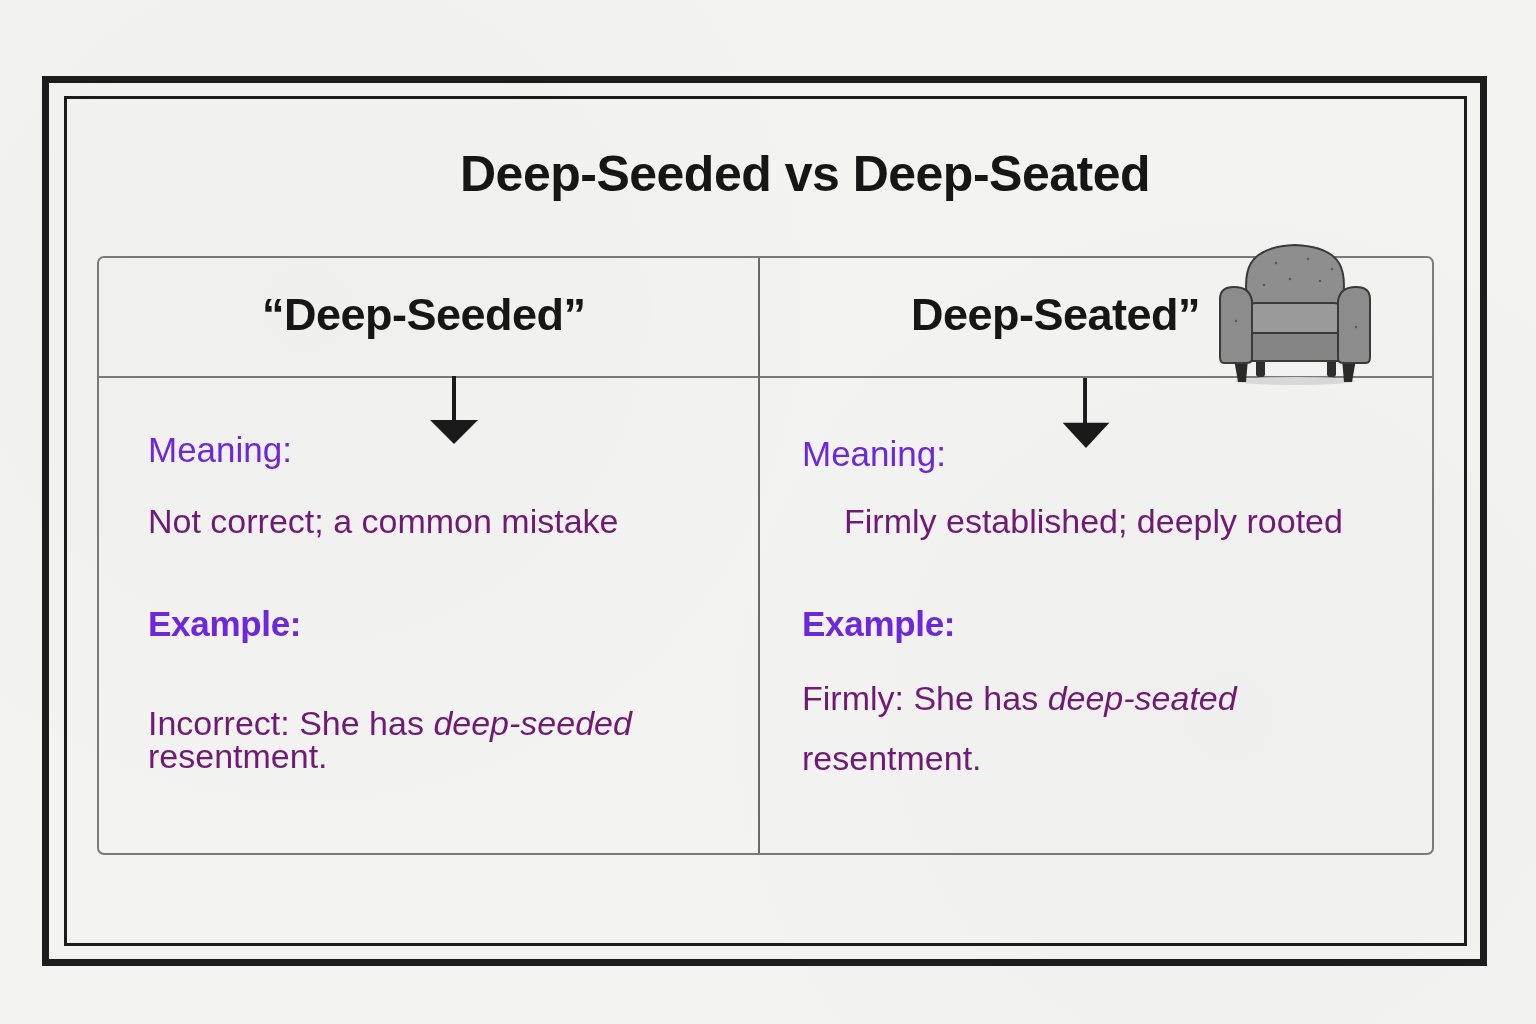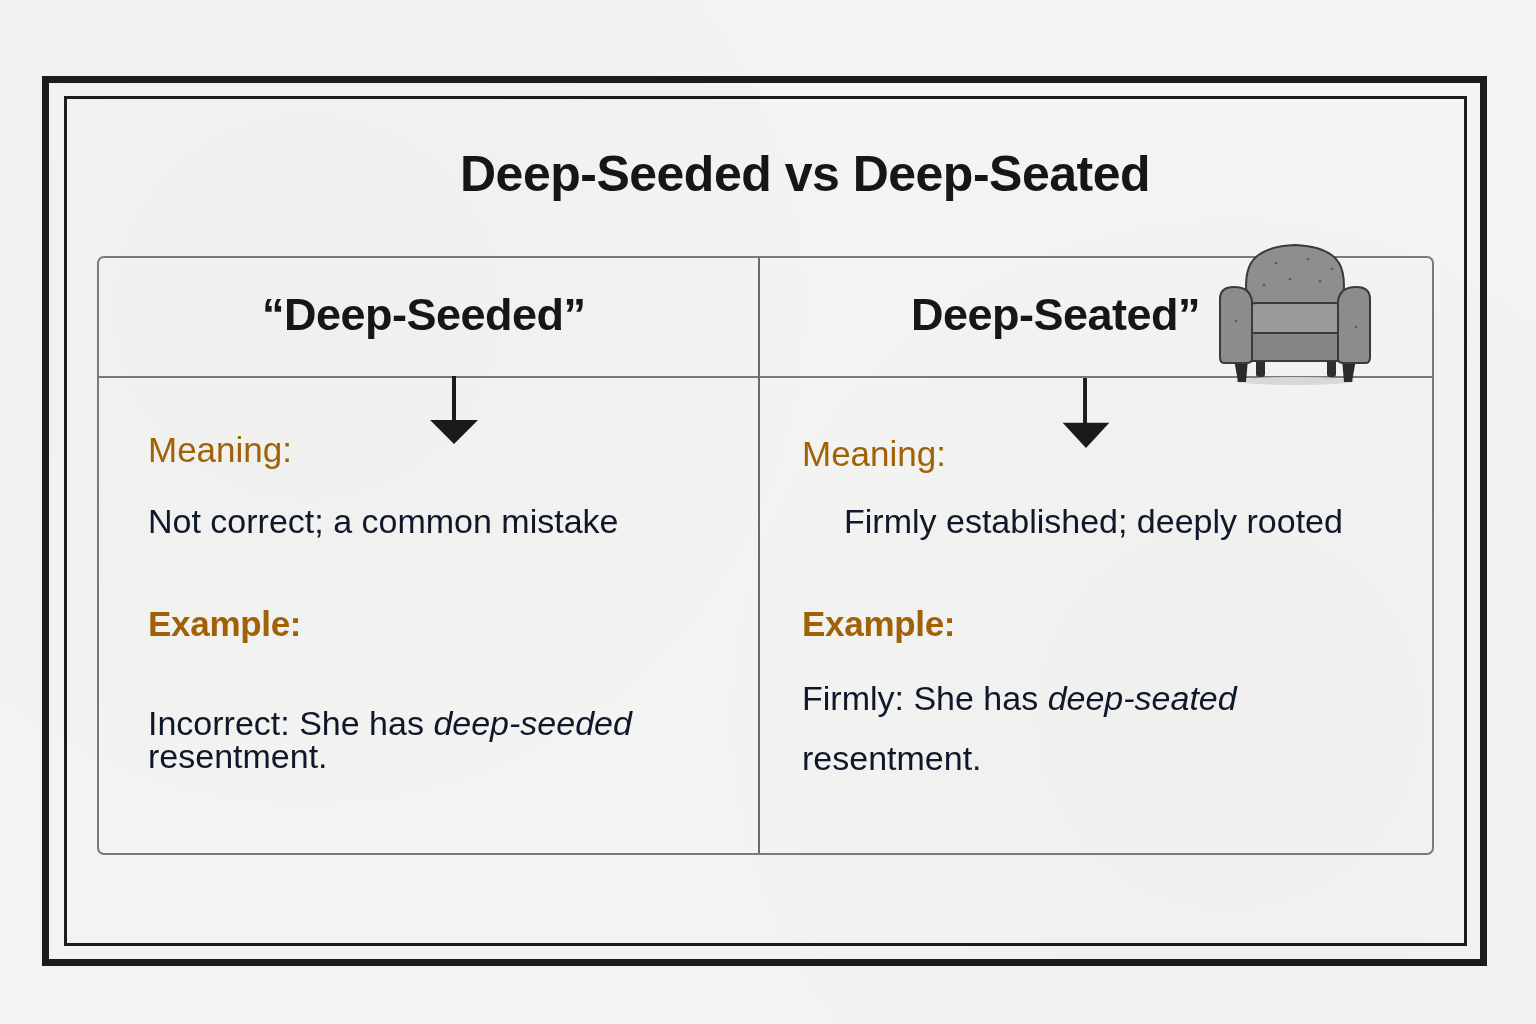--- a/index.html
+++ b/index.html
@@ -93,28 +93,28 @@
     .arrow {
       position: absolute;
       width: 48px;
       height: 70px;
     }
     .arrow.left { left: 430px; top: 376px; }
     .arrow.right { left: 1062px; top: 378px; }
     .label {
       position: absolute;
       font-size: 35px;
-      color: #a16207;
+      color: #6d28d9;
       white-space: nowrap;
     }
     .label.bold { font-weight: bold; letter-spacing: -0.3px; }
     .text {
       position: absolute;
       font-size: 34px;
-      color: #0f172a;
+      color: #701a75;
       white-space: nowrap;
     }
     .text em { font-style: italic; }
     .chair {
       position: absolute;
       left: 1216px;
       top: 241px;
       width: 158px;
       height: 146px;
     }

